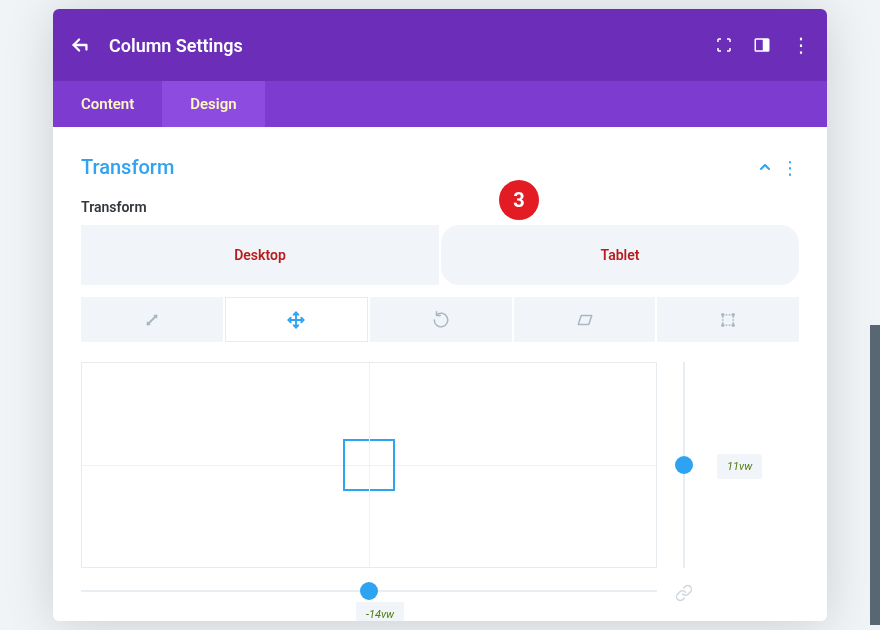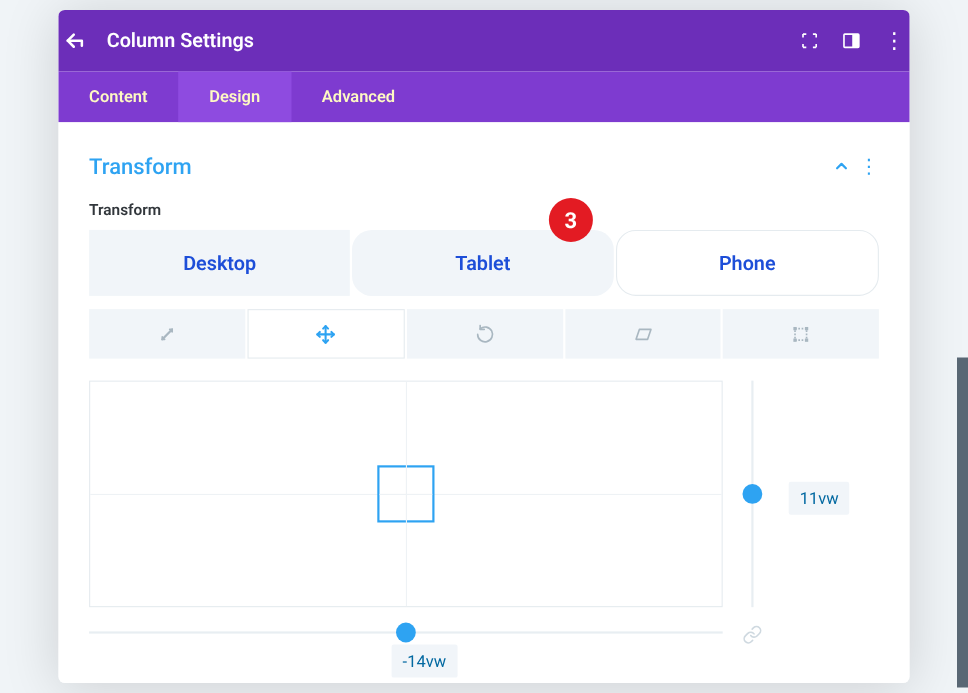--- a/index.html
+++ b/index.html
@@ -17,24 +17,24 @@
       top: 9px;
       width: 774px;
       height: 612px;
       background: #fff;
       border-radius: 6px;
       box-shadow: 0 4px 50px rgba(0,0,0,0.15);
       overflow: hidden;
     }
     .header {
       background: #6c2eb9;
-      height: 56px;
+      height: 72px;
       display: flex;
       align-items: center;
-      padding: 0 4px;
+      padding: 0 16px;
       color: #fff;
     }
     .back-icon { width: 22px; height: 22px; margin-right: 18px; cursor: pointer; }
     .title { font-size: 18px; font-weight: 600; flex: 1; }
     .header-right { display: flex; align-items: center; gap: 20px; }
     .hdr-icon { width: 18px; height: 18px; cursor: pointer; color:#fff; }
     .dots-v { font-size: 20px; line-height: 1; cursor: pointer; }
     .tabs {
       background: #7e3bd0;
       height: 46px;
@@ -73,22 +73,22 @@
       display: flex;
       margin-bottom: 12px;
     }
     .device-tab {
       flex: 1;
       height: 60px;
       display: flex;
       align-items: center;
       justify-content: center;
       background: #f1f5f9;
-      color: #1d4ed8;
-      font-size: 18px;
+      color: #b91c1c;
+      font-size: 14px;
       font-weight: 600;
       cursor: pointer;
       border: none;
     }
     .device-tab.active {
       background: #fff;
       border: 1px solid #e5ebef;
     }
     .device-tab + .device-tab { margin-left: 2px; border-radius: 18px; }
     .transform-tabs {
@@ -155,24 +155,25 @@
       border-radius: 50%;
       background: #2ea3f2;
       left: 0;
       top: 50%;
       transform: translateY(-50%);
       cursor: pointer;
     }
     .val-badge {
       position: absolute;
       background: #f1f5f9;
-      color: #0369a1;
-      font-size: 15px;
+      color: #4d7c0f;
+      font-size: 11px;
       padding: 6px 10px;
       border-radius: 2px;
+      font-style: italic;
     }
     .val-right { left: 636px; top: 92px; }
     .hslider {
       position: relative;
       width: 576px;
       height: 28px;
       margin-top: 6px;
     }
     .hslider-track {
       position:absolute;
@@ -232,40 +233,38 @@
           <rect x="3" y="4" width="18" height="16" rx="1" fill="none" stroke="currentColor" stroke-width="2"></rect>
           <rect x="13" y="4" width="8" height="16" fill="currentColor"></rect>
         </svg>
       <span class="dots-v">⋮</span>
     </div>
   </div>
 
   <div class="tabs">
     <div class="tab">Content</div>
     <div class="tab active">Design</div>
-    <div class="tab">Advanced</div>
   </div>
 
   <div class="body">
     <div class="section-header">
       <div class="section-title">Transform</div>
       <div class="section-actions">
         <svg class="chev" viewBox="0 0 24 24" fill="none" stroke="currentColor" stroke-width="3" stroke-linecap="round" stroke-linejoin="round">
             <polyline points="6 15 12 9 18 15"></polyline>
           </svg>
         <span class="dots-v2">⋮</span>
       </div>
     </div>
 
     <div class="field-label">Transform</div>
 
     <div class="device-tabs">
       <div class="device-tab">Desktop</div>
       <div class="device-tab">Tablet</div>
-      <div class="device-tab active">Phone</div>
     </div>
 
     <div class="transform-tabs">
       <div class="tt">
         <svg viewBox="0 0 24 24" fill="none" stroke="currentColor" stroke-width="2" stroke-linecap="round">
             <path d="M6 18L18 6"></path>
             <path d="M8 6h10v10" stroke="none"></path>
             <path d="M6 18l-2 2M18 6l2-2" stroke="none"></path>
             <polyline points="7 6 6 6 6 7" transform="translate(0 12) scale(1 -1) translate(0 -12)" stroke="none"></polyline>
             <path d="M17 5l2 2M7 19l-2-2" stroke="none"></path>

